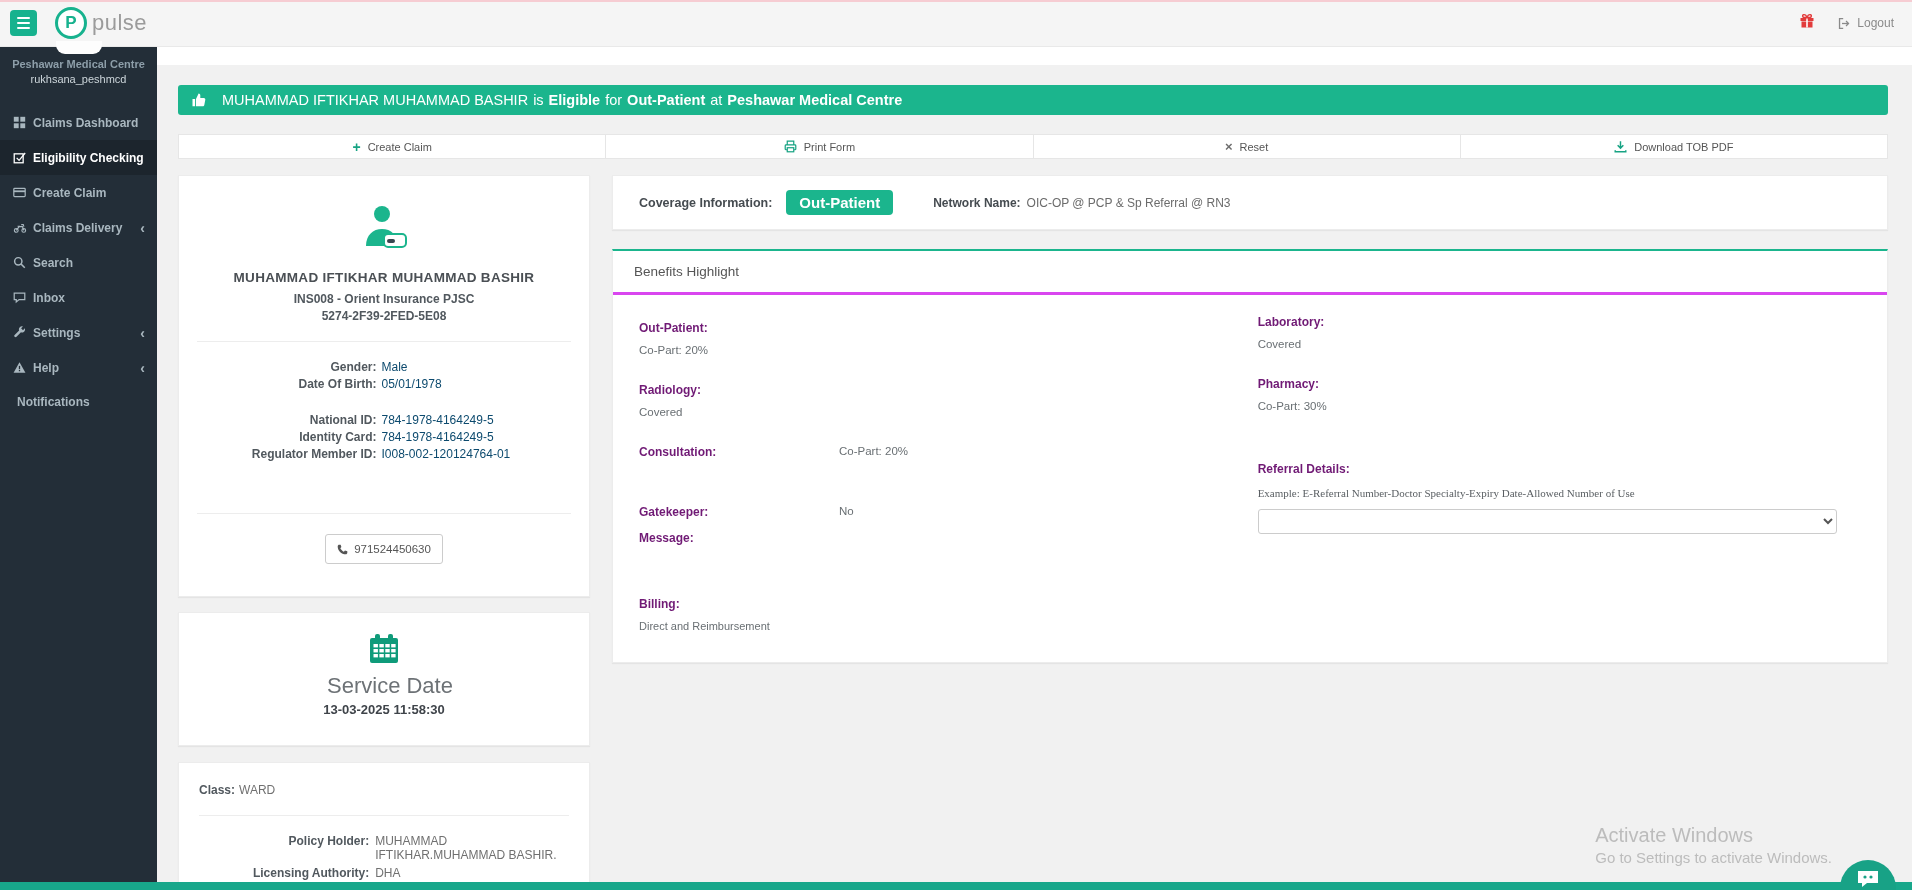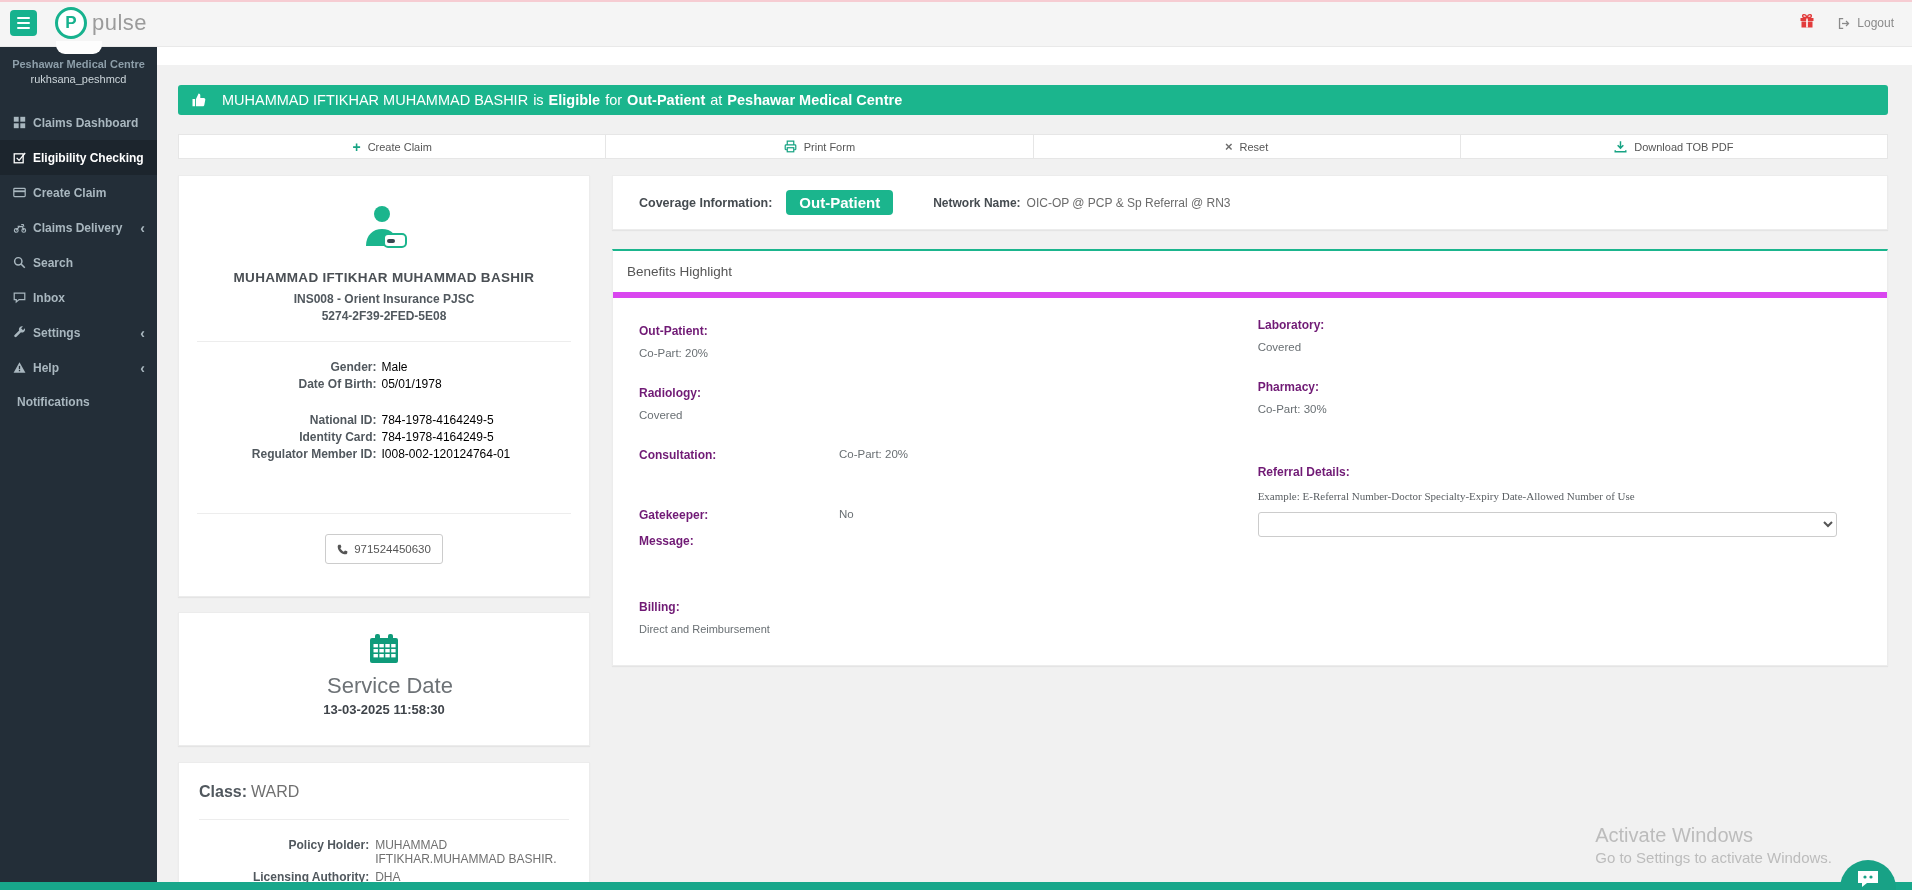--- a/index.html
+++ b/index.html
@@ -52,51 +52,51 @@
   .card { background:#fff; border:1px solid #ececec; box-shadow:0 1px 1px rgba(0,0,0,.05); }
 
   
   .patient-card { padding:28px 18px 32px; text-align:center; }
   .p-name { font-size:13.5px; font-weight:bold; color:#4a4f54; margin-top:14px; letter-spacing:.3px; }
   .p-insurer { font-size:12px; font-weight:bold; color:#51585e; margin-top:7px; }
   .p-cardno { font-size:12px; font-weight:bold; color:#51585e; margin-top:3px; }
   .hr { border-top:1px solid #ededed; margin:18px 0; }
   .kv { display:grid; grid-template-columns:48% 52%; column-gap:5px; row-gap:3px; font-size:12px; }
   .kv .k { text-align:right; font-weight:bold; color:#51585e; }
-  .kv .v { text-align:left; color:#000000; }
+  .kv .v { text-align:left; color:#0c4a6e; }
   .ids-gap { margin-top:22px; }
   .phone-wrap { margin-top:20px; }
   .phone-btn { display:inline-flex; align-items:center; gap:6px; border:1px solid #ccc; border-radius:3px; padding:8px 11px; font-size:11.5px; color:#555; background:#fff; cursor:pointer; }
   .spacer40 { height:34px; }
 
   
   .service-card { margin-top:15px; padding:20px 0 28px; text-align:center; }
   .s-title { font-size:22px; color:#6d7276; margin-top:4px;margin-left:12px; }
   .s-date { font-size:13px; font-weight:bold; color:#3f444a; margin-top:3px; }
 
   
   .class-card { margin-top:16px; padding:20px 20px 24px; }
-  .class-row { font-size:16px; }
+  .class-row { font-size:12px; }
   .class-row .k { font-weight:bold; color:#51585e; }
   .class-row .v { color:#707070; margin-left:4px; }
   .kv2 { display:grid; grid-template-columns:46% 54%; column-gap:6px; row-gap:4px; font-size:12px; margin-top:2px; }
   .kv2 .k { text-align:right; font-weight:bold; color:#51585e; }
   .kv2 .v { text-align:left; color:#707070; }
   .hl { background:#1bb58d; color:#fff; font-weight:bold; padding:0 2px; }
 
   
   .coverage-card { height:55px; display:flex; align-items:center; padding:0 26px; }
   .cov-label { font-size:12.5px; font-weight:bold; color:#454b50; }
   .badge { margin-left:14px; background:#1bb58d; color:#fff; font-weight:bold; font-size:15px; padding:4px 13px; border-radius:4px; }
   .net-label { font-size:12px; font-weight:bold; color:#454b50; margin-left:40px; }
   .net-value { font-size:12px; color:#6b6b6b; margin-left:6px; }
 
   
   .benefits-card { margin-top:19px; border-top:2px solid #1bb58d; }
-  .bh-title { padding:13px 14px; font-size:13.5px; color:#555; border-bottom:6px solid #d946ef; }
+  .bh-title { padding:13px 21px; font-size:13.5px; color:#555; border-bottom:3px solid #d946ef; }
   .bh-body { position:relative; padding:26px 26px 30px; min-height:350px; }
   .b-label { font-size:12px; font-weight:bold; color:#701a75; }
   .b-value { font-size:11.5px; color:#696f73; margin-top:9px; }
   .benefit { margin-bottom:27px; }
   .col-left { width:48%; }
   .col-right { position:absolute; left:50.6%; top:20px; width:45.5%; }
   .inline-row { display:flex; font-size:12px; margin-top:16px; }
   .inline-row .b-label { width:200px; flex:none; }
   .inline-row .iv { font-size:11.5px; color:#696f73; }
   .gate-block { margin-top:46px; }

